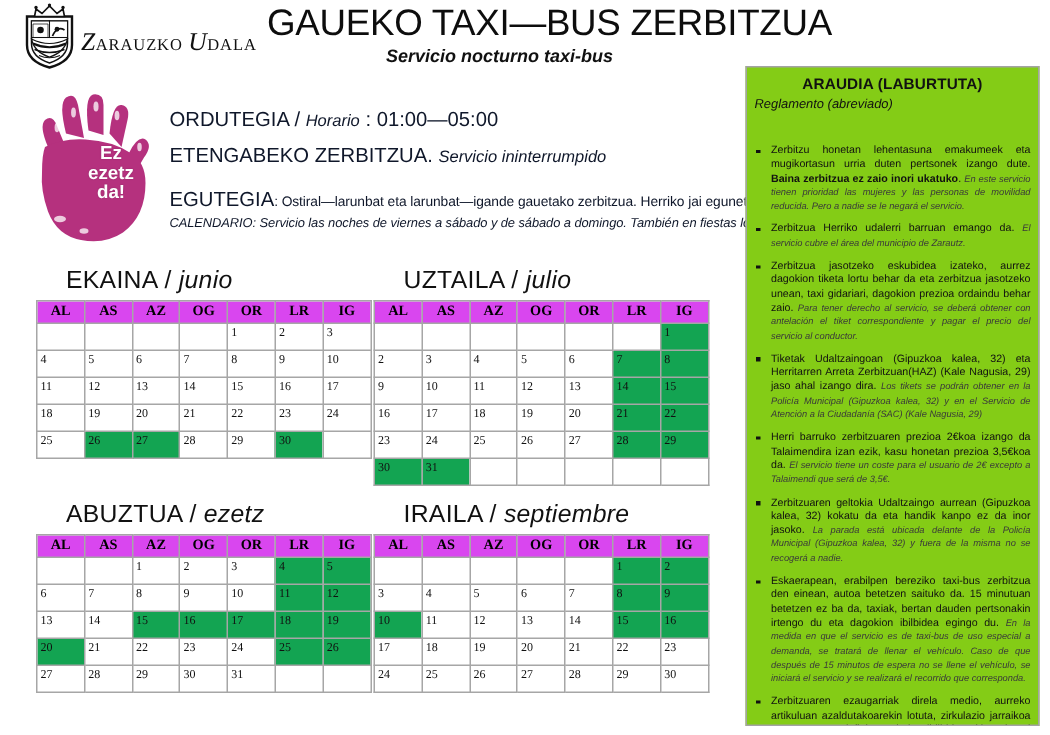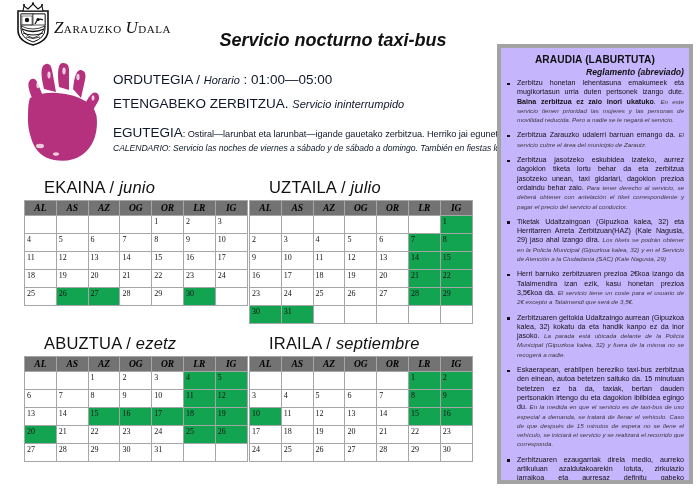--- a/index.html
+++ b/index.html
@@ -49,21 +49,21 @@
     font-weight: 400;
     letter-spacing: -.2px;
     color: #0d0d0d;
     white-space: nowrap;
   }
   .title-sub {
     position: absolute;
     left: 178px; top: 30px;
     width: 310px;
     text-align: center;
-    font-size: 18px;
+    font-size: 12px;
     font-style: italic;
     font-weight: 700;
     color: #111;
     white-space: nowrap;
   }
 
   
   .hand-wrap {
     position: absolute;
     left: 16px; top: 58px;
@@ -123,63 +123,62 @@
     height: 18px;
     padding: 0;
   }
   table.cal-table th {
     font-family: "Liberation Serif", serif;
     font-size: 9.5px;
     font-weight: 700;
     text-align: center;
     color: #000;
     height: 15px;
-    background: #737373;
-    font-style: italic;
+    background: #d946ef;
   }
   table.cal-table td {
     font-family: "Liberation Serif", serif;
     font-size: 8px;
     color: #111;
     vertical-align: top;
     text-align: left;
     padding: 1px 0 0 2px;
     background: #fff;
   }
   table.cal-table td.on { background: #13a452; }
 
   
   .rules {
     position: absolute;
     left: 497px; top: 44px;
     width: 196px; height: 440px;
-    border: 4px solid #a3a3a3;
-    background: #c4b5fd;
+    border: 1px solid #a3a3a3;
+    background: #84cc16;
     padding: 4px 5px 4px 5px;
     overflow: hidden;
   }
   .rules-inner {
     border: 0;
     height: 100%;
   }
   .rules-title {
     text-align: center;
     font-size: 10.2px;
     font-weight: 700;
     color: #111;
     margin: 2px 0 2px 0;
     letter-spacing: .1px;
   }
   .rules-sub {
-    text-align: right;
+    text-align: left;
     font-size: 8.6px;
     font-style: italic;
-    font-weight: 700;
-    color: #111;
-    margin-bottom: 2px;
+    font-weight: 400;
+    color: #111;
+    margin-bottom: 22px;
   }
   ul.rules-list {
     list-style: none;
     margin: 0; padding: 0;
   }
   ul.rules-list li {
     position: relative;
     padding-left: 11px;
     margin-bottom: 6px;
     text-align: justify;
@@ -228,20 +227,21 @@
         <circle cx="17" cy="1.4" r="1.1" fill="#111"></circle>
         <circle cx="26" cy="3" r="1.1" fill="#111"></circle>
       </svg>
     </div>
 
     <div class="brand-text">
       <span class="cap">Z</span><span class="small">ARAUZKO</span>
       <span class="cap">U</span><span class="small">DALA</span>
     </div>
 
+    <div class="title-main">GAUEKO TAXI—BUS ZERBITZUA</div>
     <div class="title-sub">Servicio nocturno taxi-bus</div>
   </div>
 
   <div class="hand-wrap">
     <svg width="92" height="108" viewBox="0 0 92 108">
       <g fill="#b5317e">
         <path d="M16 40 q-6 -14 -2 -18 q5 -4 8 4 l7 17 z"></path>
         <path d="M28 31 q-5 -20 0 -24 q6 -4 8 5 l4 22 z"></path>
         <path d="M43 29 q-3 -22 3 -24 q7 -1 7 7 l0 20 z"></path>
         <path d="M57 31 q2 -20 8 -19 q6 1 4 10 l-4 18 z"></path>
@@ -251,20 +251,25 @@
       <g fill="#ffffff" opacity=".75">
         <ellipse cx="22" cy="27" rx="1.6" ry="3.2"></ellipse>
         <ellipse cx="33" cy="17" rx="1.6" ry="3.4"></ellipse>
         <ellipse cx="48" cy="13" rx="1.7" ry="3.4"></ellipse>
         <ellipse cx="62" cy="19" rx="1.6" ry="3.2"></ellipse>
         <ellipse cx="77" cy="40" rx="1.5" ry="2.8"></ellipse>
         <ellipse cx="24" cy="88" rx="4" ry="2.2"></ellipse>
         <ellipse cx="40" cy="96" rx="3" ry="1.8"></ellipse>
       </g>
     </svg>
+    <div class="hand-caption">
+      <div>Ez</div>
+      <div>ezetz</div>
+      <div>da!</div>
+    </div>
   </div>
 
   <div class="info">
     <div class="info-line l1">
       <span>ORDUTEGIA</span><span> / </span><span class="it">Horario</span><span> : 01:00—05:00</span>
     </div>
     <div class="info-line l2">
       <span>ETENGABEKO ZERBITZUA.</span>
       <span class="it">Servicio ininterrumpido</span>
     </div>
@@ -535,21 +540,21 @@
         </tbody>
       </table>
     </div>
 
   <div class="rules">
     <div class="rules-inner">
       <div class="rules-title">ARAUDIA (LABURTUTA)</div>
       <div class="rules-sub">Reglamento (abreviado)</div>
       <ul class="rules-list" id="rules-list">
           <li><span class="eu">Zerbitzu honetan lehentasuna emakumeek eta mugikortasun urria duten pertsonek izango dute. </span><b>Baina zerbitzua ez zaio inori ukatuko</b><span class="eu">.</span> <span class="es-txt">En este servicio tienen prioridad las mujeres y las personas de movilidad reducida. Pero a nadie se le negará el servicio.</span></li>
-          <li><span class="eu">Zerbitzua Zarauzko udalerri barruan emango da.</span> <span class="es-txt">El servicio cubre el área del municipio de Zarautz.</span></li>
+          <li><span class="eu">Zerbitzua Herriko udalerri barruan emango da.</span> <span class="es-txt">El servicio cubre el área del municipio de Zarautz.</span></li>
           <li><span class="eu">Zerbitzua jasotzeko eskubidea izateko, aurrez dagokion tiketa lortu behar da eta zerbitzua jasotzeko unean, taxi gidariari, dagokion prezioa ordaindu behar zaio.</span> <span class="es-txt">Para tener derecho al servicio, se deberá obtener con antelación el tiket correspondiente y pagar el precio del servicio al conductor.</span></li>
           <li><span class="eu">Tiketak Udaltzaingoan (Gipuzkoa kalea, 32) eta Herritarren Arreta Zerbitzuan(HAZ) (Kale Nagusia, 29) jaso ahal izango dira.</span> <span class="es-txt">Los tikets se podrán obtener en la Policía Municipal (Gipuzkoa kalea, 32) y en el Servicio de Atención a la Ciudadanía (SAC) (Kale Nagusia, 29)</span></li>
           <li><span class="eu">Herri barruko zerbitzuaren prezioa 2€koa izango da Talaimendira izan ezik, kasu honetan prezioa 3,5€koa da.</span> <span class="es-txt">El servicio tiene un coste para el usuario de 2€ excepto a Talaimendi que será de 3,5€.</span></li>
           <li><span class="eu">Zerbitzuaren geltokia Udaltzaingo aurrean (Gipuzkoa kalea, 32) kokatu da eta handik kanpo ez da inor jasoko.</span> <span class="es-txt">La parada está ubicada delante de la Policía Municipal (Gipuzkoa kalea, 32) y fuera de la misma no se recogerá a nadie.</span></li>
           <li><span class="eu">Eskaerapean, erabilpen bereziko taxi-bus zerbitzua den einean, autoa betetzen saituko da. 15 minutuan betetzen ez ba da, taxiak, bertan dauden pertsonakin irtengo du eta dagokion ibilbidea egingo du.</span> <span class="es-txt">En la medida en que el servicio es de taxi-bus de uso especial a demanda, se tratará de llenar el vehículo. Caso de que después de 15 minutos de espera no se llene el vehículo, se iniciará el servicio y se realizará el recorrido que corresponda.</span></li>
           <li><span class="eu">Zerbitzuaren ezaugarriak direla medio, aurreko artikuluan azaldutakoarekin lotuta, zirkulazio jarraikoa eta aurresaz definitu gabeko ibilbidearekin,ordutegi zehatz bat ez da bermatzen.</span> <span class="es-txt">Debido a las características del servicio continuado y de recorrido no definido, siempre sujeto a lo especificado en el anterior artículo, no se garantiza un determinado horario específico de servicio.</span></li>
         </ul>
     </div>
   </div>
 

